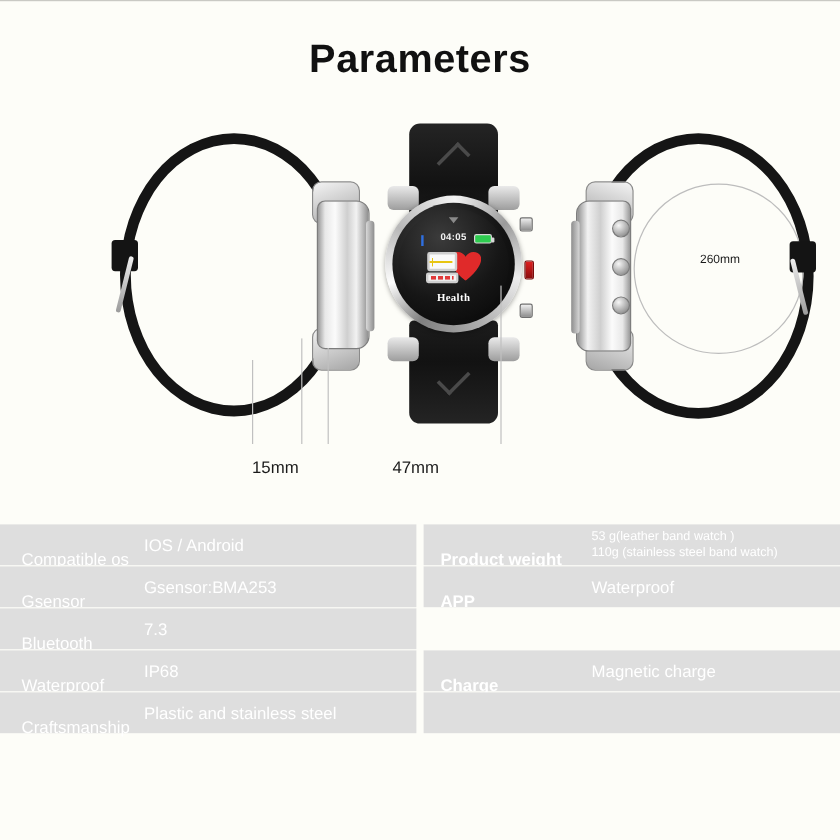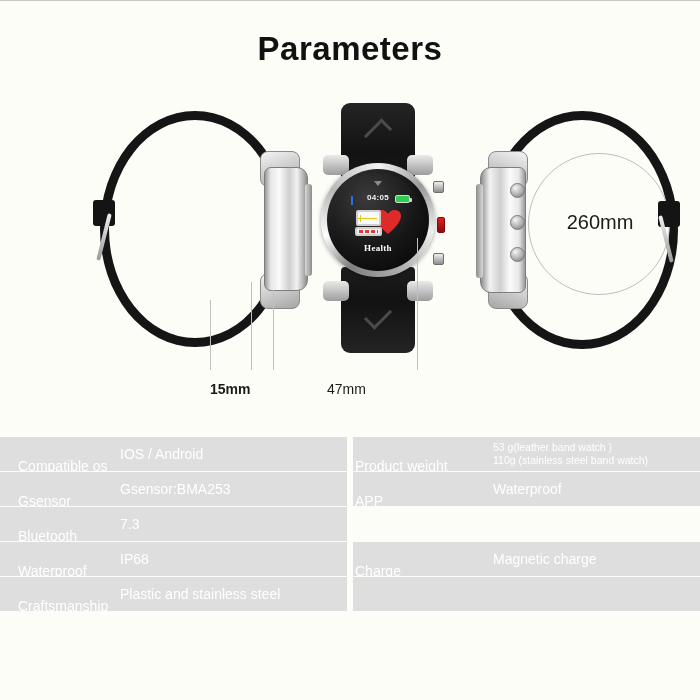--- a/index.html
+++ b/index.html
@@ -199,21 +199,21 @@
   .rp-tongue{
     position:absolute;right:20px;top:110px;width:4px;height:48px;
     background:linear-gradient(180deg,#efefef,#9b9b9b);transform:rotate(-14deg);border-radius:2px;
   }
   .circ260{
     position:absolute;left:60px;top:48px;width:140px;height:140px;
     border:1px solid #bdbdbd;border-radius:50%;
   }
   .lbl260{
     position:absolute;left:62px;top:106px;width:140px;text-align:center;
-    font-size:20px;color:#1a1a1a;
+    font-size:10px;color:#1a1a1a;
   }
 
   
   .lead{position:absolute;width:1px;background:#c0c0c0;}
   .dimlbl{position:absolute;font-size:14px;color:#1a1a1a;}
 
   
   .spec{
     position:absolute;left:0;top:437px;width:700px;
   }
@@ -224,21 +224,21 @@
   }
   .half.left{width:347px;}
   .half.right{width:347px;margin-left:6px;}
   .half.empty{background:#dedede;}
   .k{
     color:#ffffff;font-size:14px;padding-left:18px;width:120px;box-sizing:border-box;
     white-space:nowrap;
     margin-top:24px;
   }
   .v{color:#ffffff;font-size:14px;white-space:nowrap;}
-  .half.right .k{width:140px;padding-left:2px;}
+  .half.right .k{width:140px;padding-left:14px;font-weight:bold;}
   .v.two{
     font-size:10.5px;line-height:13px;white-space:normal;
   }
   .v.two span{display:block;}
 </style>
 </head>
 <body>
 
 <div class="topline"></div>
 
@@ -304,21 +304,21 @@
     <div class="rp-buckle"></div>
     <div class="rp-tongue"></div>
   </div>
 </div>
 
 <div class="lead" style="left:210px;top:300px;height:70px;"></div>
 <div class="lead" style="left:251px;top:282px;height:88px;"></div>
 <div class="lead" style="left:273px;top:290px;height:80px;"></div>
 <div class="lead" style="left:417px;top:238px;height:132px;"></div>
 
-<div class="dimlbl" style="left:210px;top:381px;font-weight:bold;">15mm</div>
+<div class="dimlbl" style="left:210px;top:381px;">15mm</div>
 <div class="dimlbl" style="left:327px;top:381px;">47mm</div>
 
 <div class="spec" id="spec-table">
     <div class="srow">
       <div class="half left">
         <div class="k">Compatible os</div>
         <div class="v">IOS / Android</div>
       </div>
       <div class="half right">
         <div class="k">Product weight</div>

